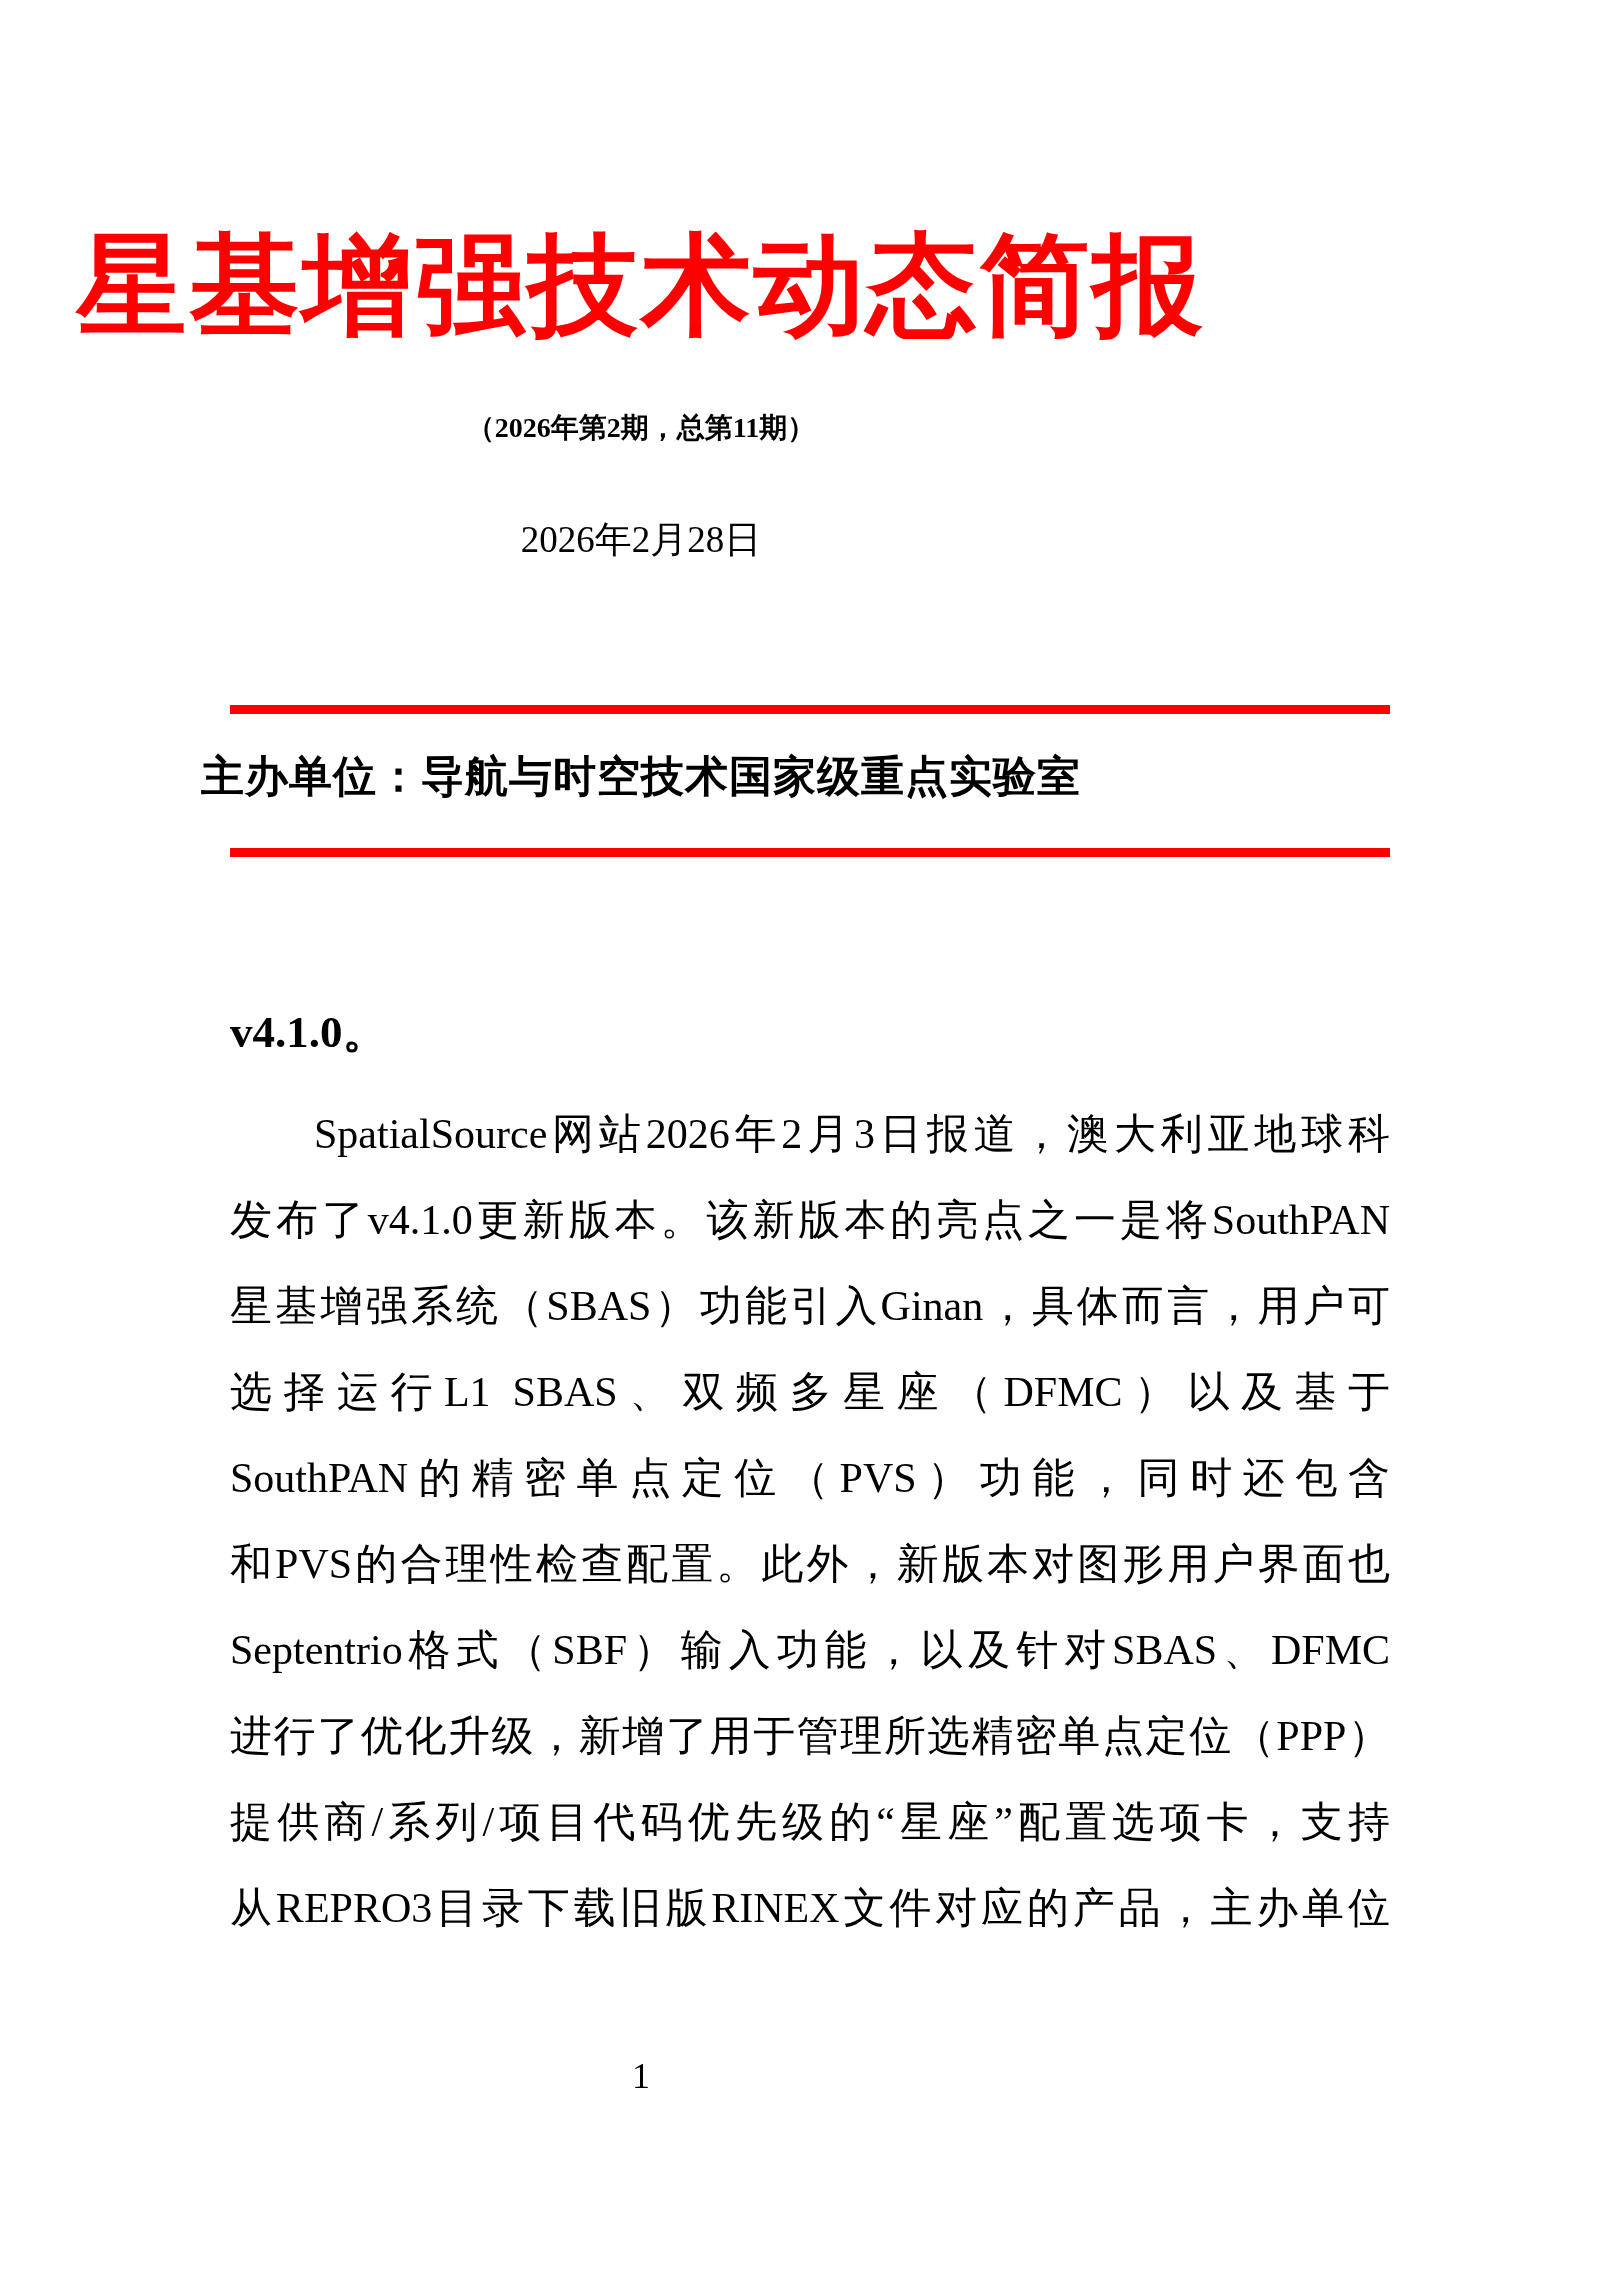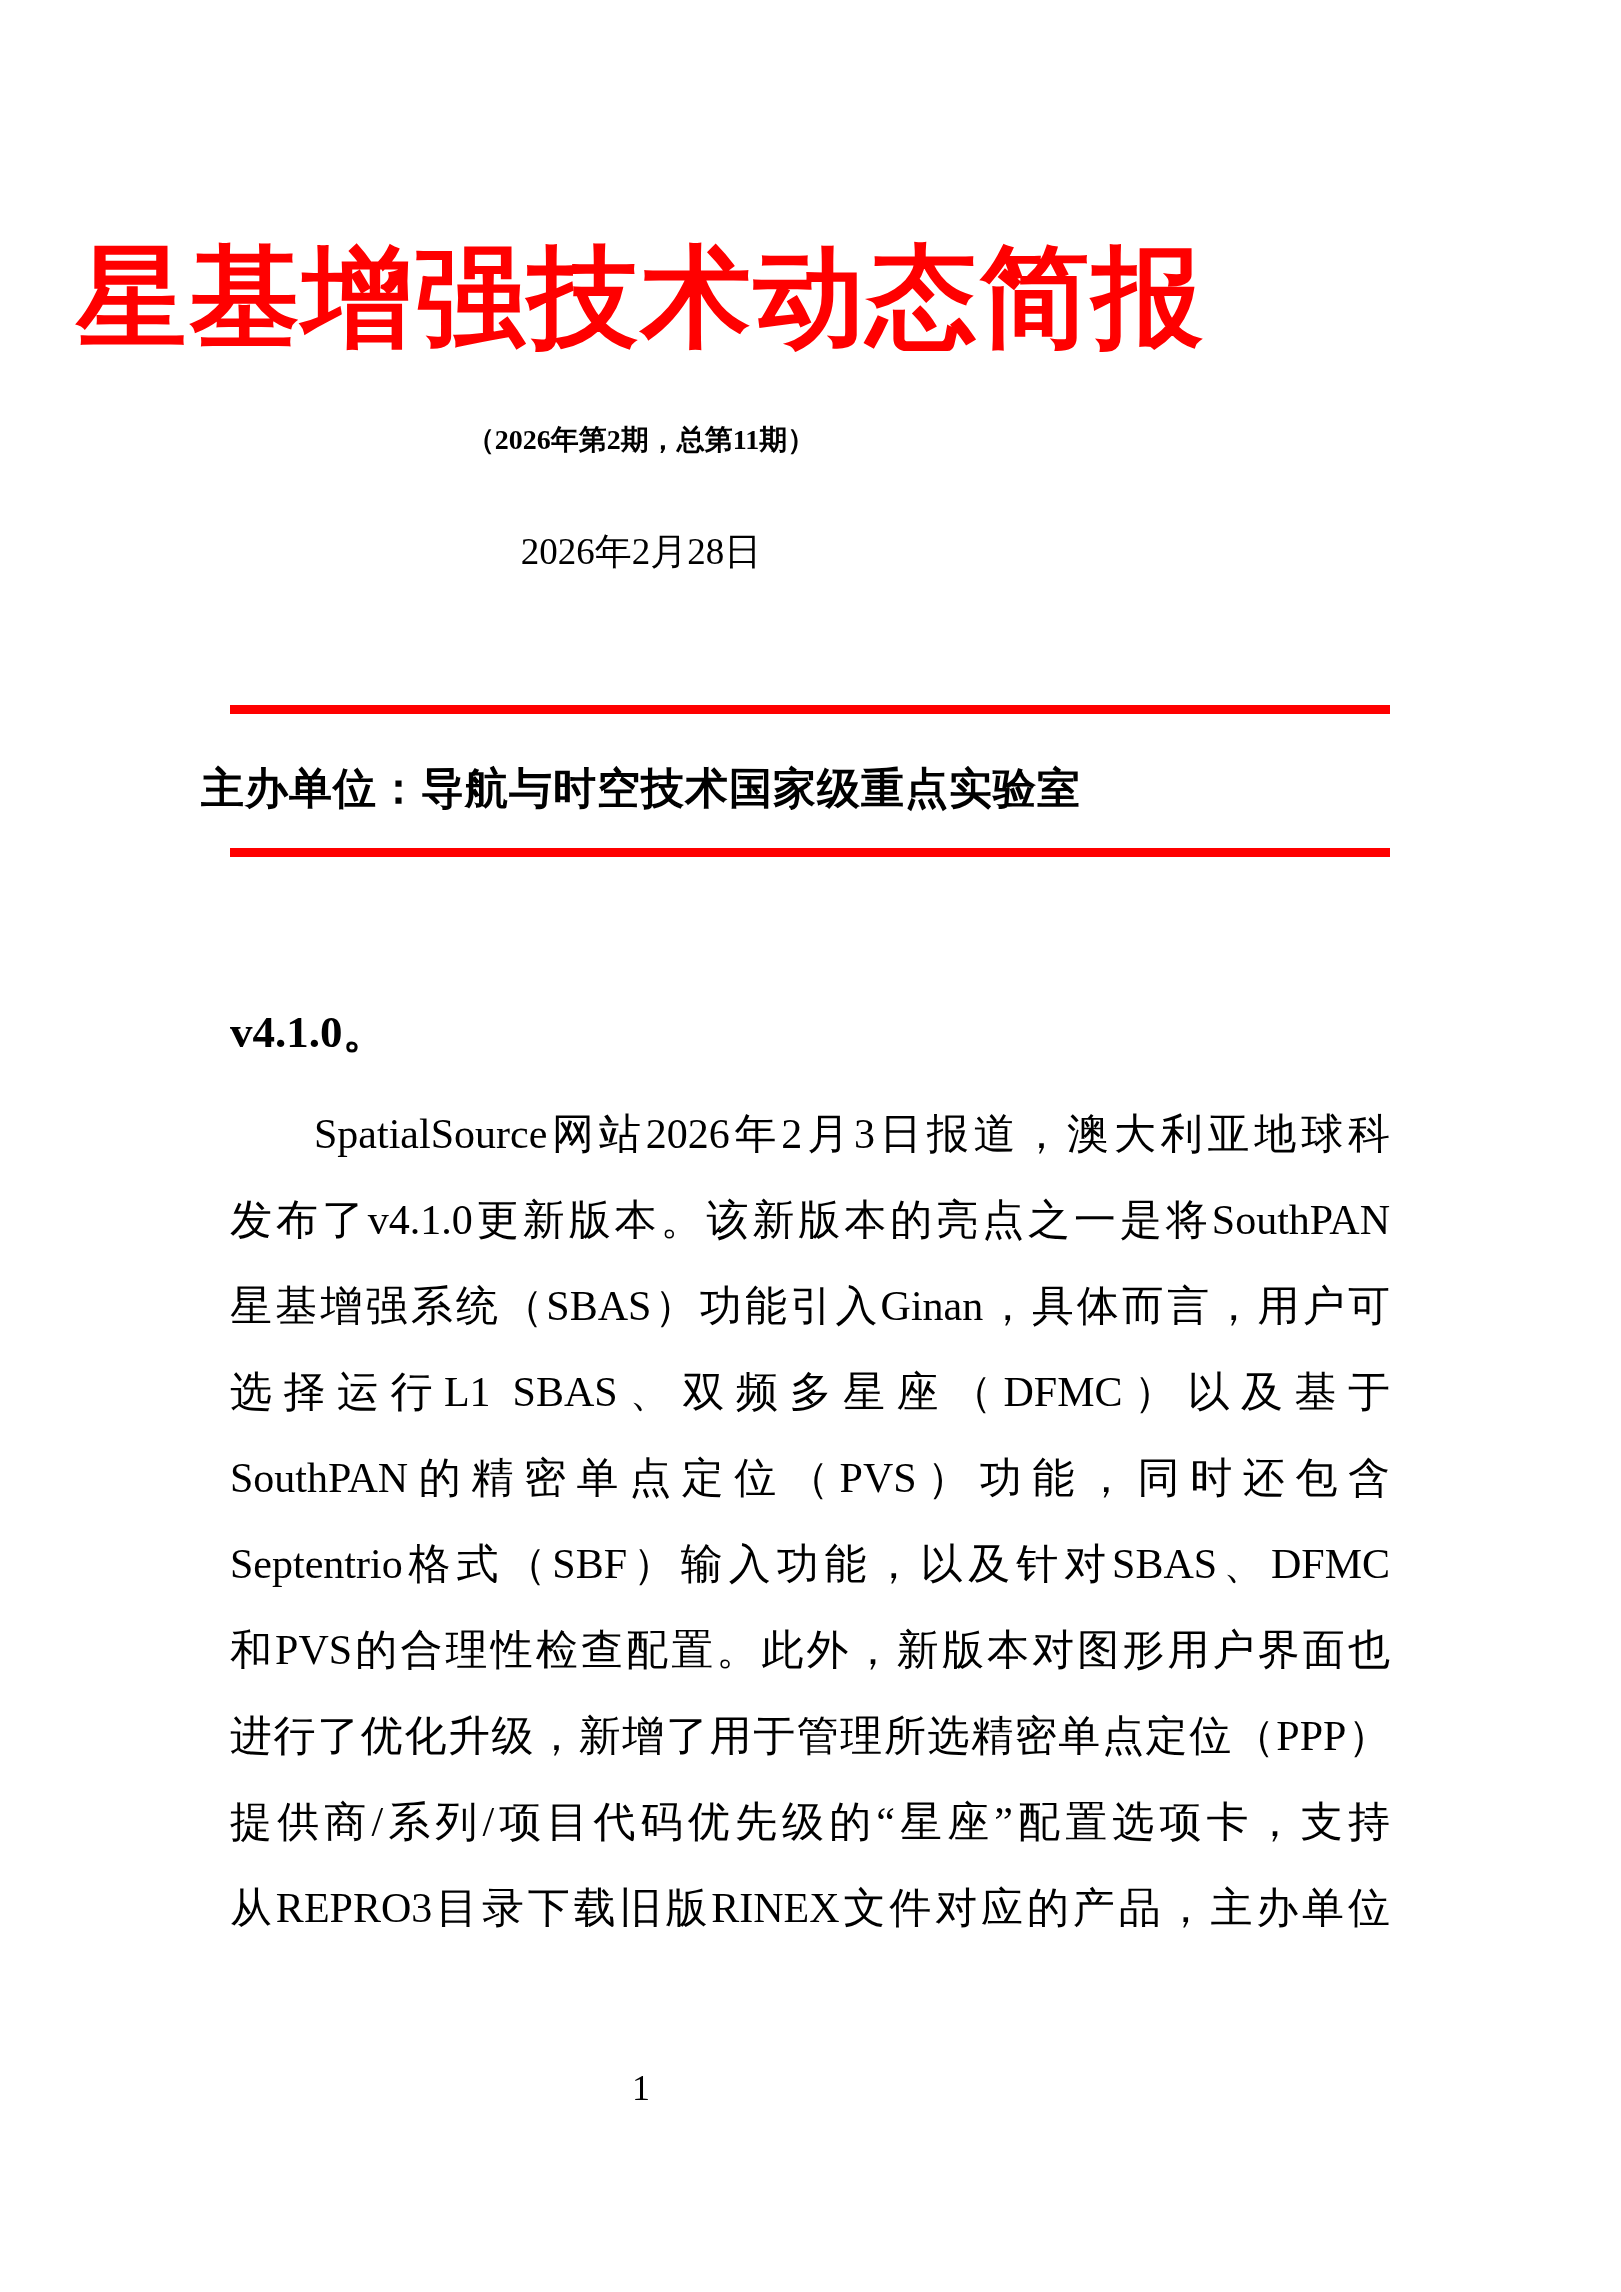--- a/index.html
+++ b/index.html
@@ -6,21 +6,21 @@
   html, body { margin: 0; padding: 0; background: #ffffff; }
   .page {
     position: relative;
     width: 1621px;
     height: 2293px;
     background: #ffffff;
     color: var(--ink);
     overflow: hidden;
     font-family: "Liberation Serif", serif;
   }
-  .centered { left: 0; width: 1282px; text-align: center; margin-top: 12px; }
+  .centered { left: 0; width: 1282px; text-align: center; }
   .abs { position: absolute; }
 
   .doc-title {
     top: 221px;
     font-family: "Liberation Sans", "DejaVu Sans", sans-serif;
     font-weight: 900;
     font-size: 110px;
     line-height: 127px;
     letter-spacing: 2.9px;
     color: var(--accent);
@@ -98,22 +98,22 @@
 
 
   <div class="abs column heading-line heading-2">v4.1.0。</div>
 
   <div class="abs column body-block">
     <div class="body-line first">SpatialSource网站2026年2月3日报道，澳大利亚地球科</div>
     <div class="body-line">发布了v4.1.0更新版本。该新版本的亮点之一是将SouthPAN</div>
     <div class="body-line">星基增强系统（SBAS）功能引入Ginan，具体而言，用户可</div>
     <div class="body-line">选择运行L1 SBAS、双频多星座（DFMC）以及基于</div>
     <div class="body-line">SouthPAN的精密单点定位（PVS）功能，同时还包含</div>
+    <div class="body-line">和PVS的合理性检查配置。此外，新版本对图形用户界面也</div>
     <div class="body-line">Septentrio格式（SBF）输入功能，以及针对SBAS、DFMC</div>
-    <div class="body-line">和PVS的合理性检查配置。此外，新版本对图形用户界面也</div>
     <div class="body-line">进行了优化升级，新增了用于管理所选精密单点定位（PPP）</div>
     <div class="body-line">提供商/系列/项目代码优先级的“星座”配置选项卡，支持</div>
     <div class="body-line">从REPRO3目录下载旧版RINEX文件对应的产品，主办单位</div>
   </div>
 
   <div class="abs centered page-number">1</div>
 
 </div>
 
 

